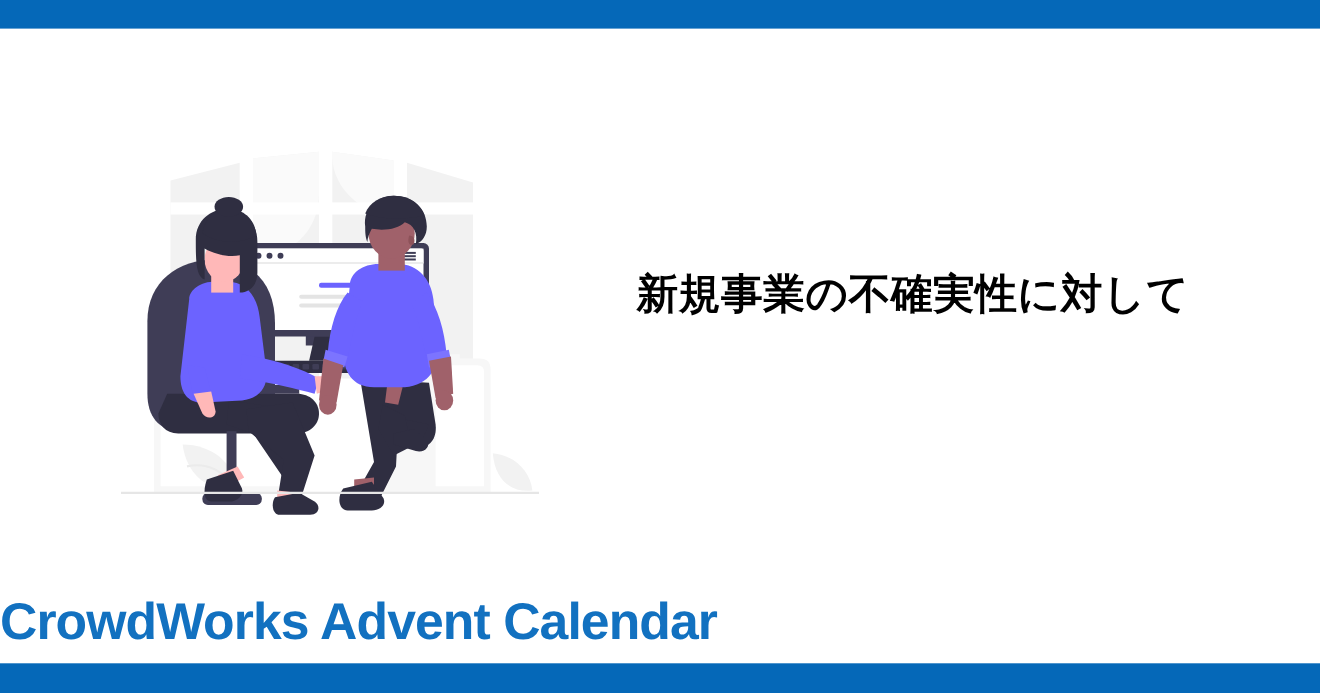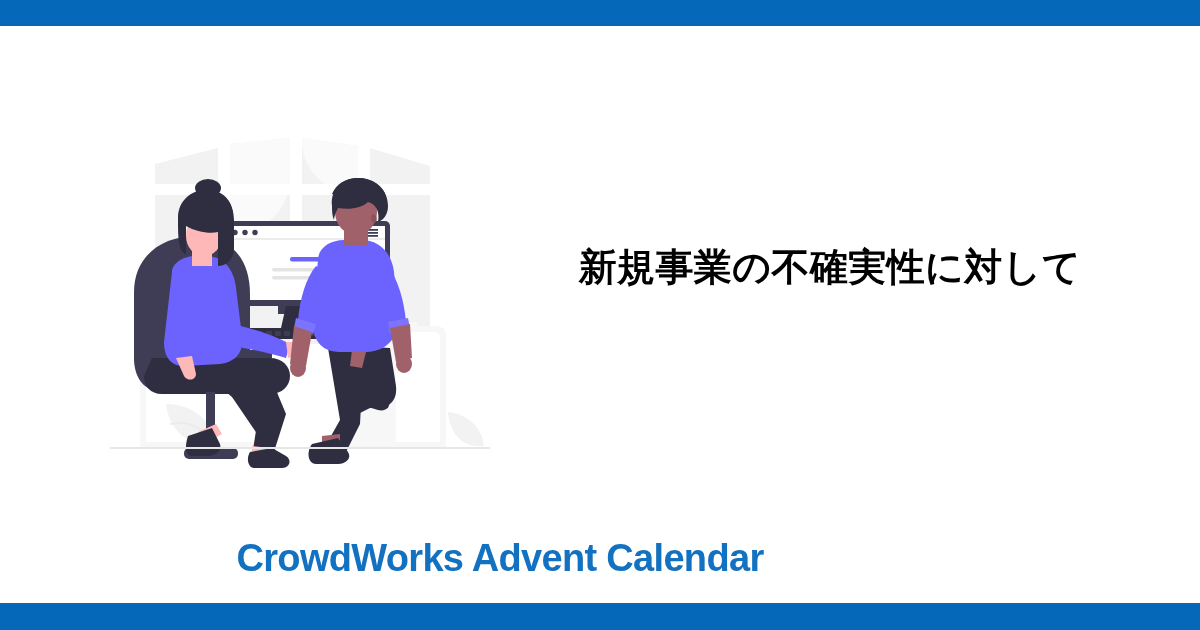--- a/index.html
+++ b/index.html
@@ -82,24 +82,24 @@
     display: block;
     white-space: nowrap;
   }
 
   
   .wordmark {
     position: absolute;
     left: 0;
     top: 511px;
     width: 1000px;
-    text-align: center;
+    text-align: left;
     color: #1271c0;
     font-weight: bold;
-    font-size: 38px;
+    font-size: 47px;
     letter-spacing: -0.012em;
     font-family: "Liberation Sans", "DejaVu Sans", sans-serif;
     white-space: nowrap;
   }
   .wordmark .wm-accent {
     letter-spacing: -0.018em;
   }
 </style>
 </head>
 <body>

